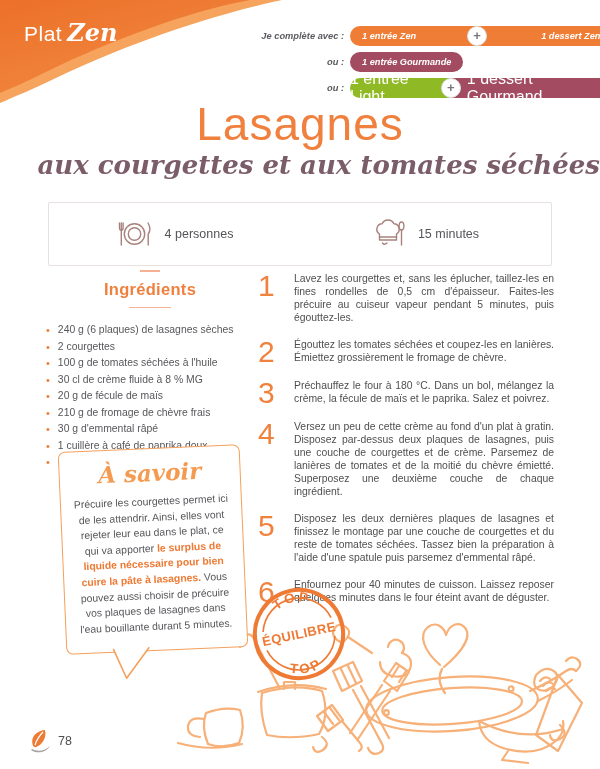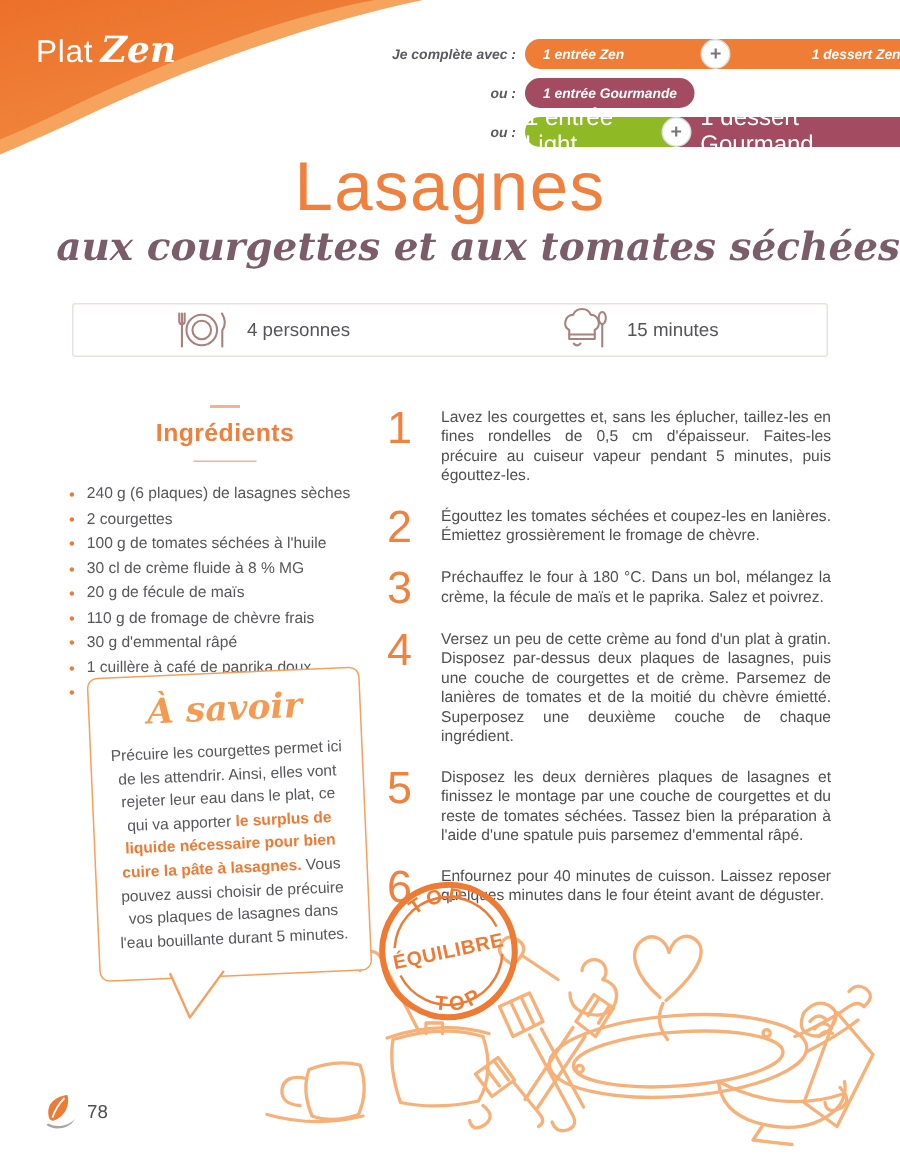--- a/index.html
+++ b/index.html
@@ -36,21 +36,21 @@
   .bg-maroon{background:#A24B61;}
 
   
   .recipe-title{position:absolute;top:97px;left:0;width:600px;text-align:center;
                 font-size:46px;color:#F0803E;letter-spacing:1px;font-weight:400;}
   .recipe-subtitle{position:absolute;top:150px;left:0;width:600px;text-align:right;
                    font-family:"DejaVu Serif",serif;font-style:italic;font-weight:bold;
                    font-size:26px;color:#7B5C69;}
 
   
-  .infobar{position:absolute;top:202px;left:48px;width:504px;height:36px;border:1px solid #E7E2E0;
+  .infobar{position:absolute;top:202px;left:48px;width:504px;height:64px;border:1px solid #E7E2E0;
            border-radius:2px;display:flex;box-sizing:border-box;}
   .info-cell{flex:1;display:flex;align-items:center;justify-content:center;gap:12px;}
   .info-cell .txt{font-size:12.5px;color:#55545A;}
   .info-icon{flex:none;display:flex;}
 
   
   .left-col{position:absolute;top:270px;left:46px;width:200px;}
   .ing-header{display:flex;align-items:center;gap:8px;margin-left:8px;flex-direction:column;}
   .ing-header .dash{height:1.5px;background:#F5B193;}
   .ing-header .d1{width:20px;}
@@ -178,21 +178,21 @@
       <li>
           <span class="bullet">•</span>
           <span>30 cl de crème fluide à 8 % MG</span>
         </li>
       <li>
           <span class="bullet">•</span>
           <span>20 g de fécule de maïs</span>
         </li>
       <li>
           <span class="bullet">•</span>
-          <span>110 g de fromage de chèvre frais</span>
+          <span>210 g de fromage de chèvre frais</span>
         </li>
       <li>
           <span class="bullet">•</span>
           <span>30 g d'emmental râpé</span>
         </li>
       <li>
           <span class="bullet">•</span>
           <span>1 cuillère à café de paprika doux</span>
         </li>
       <li>

